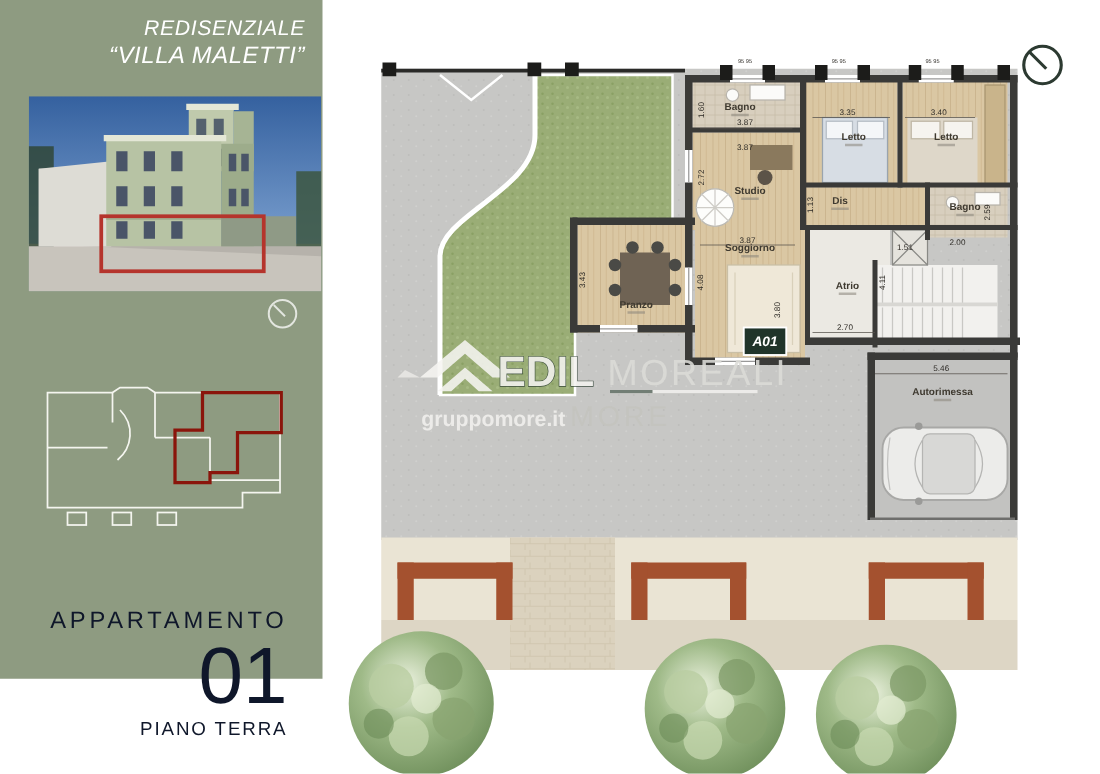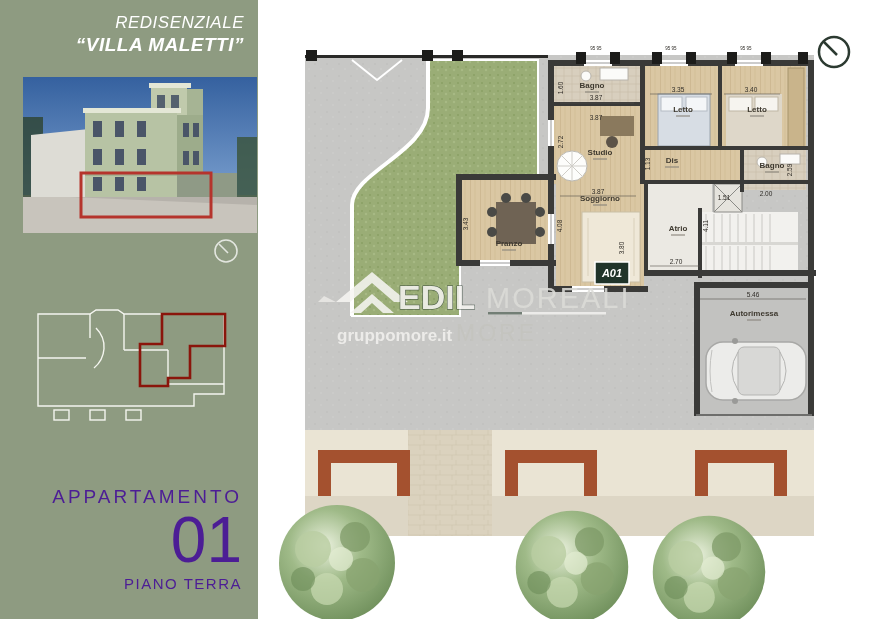--- a/index.html
+++ b/index.html
@@ -1,26 +1,26 @@
 <!DOCTYPE html>
 <html><head>
 <meta charset="utf-8">
 <style>
   html,body{margin:0;padding:0;background:#fff;}
   #page{position:relative;width:880px;height:619px;background:#ffffff;overflow:hidden;
         font-family:"Liberation Sans",sans-serif;}
   
-  .sidebar{position:absolute;left:0;top:0;width:258px;height:619px;background:#8e9b81;}
+  .sidebar{position:absolute;left:0;top:0;width:258px;height:543px;background:#8e9b81;}
   .titleblock{position:absolute;top:12px;right:14px;text-align:right;color:#fff;line-height:1.25;}
   .title1{font-style:italic;font-weight:400;font-size:17px;letter-spacing:.5px;}
-  .title2{font-style:italic;font-weight:700;font-size:19px;letter-spacing:.5px;}
+  .title2{font-style:italic;font-weight:400;font-size:19px;letter-spacing:.5px;}
   .photo{position:absolute;left:23px;top:77px;width:234px;height:156px;display:block;}
   .side-compass{position:absolute;left:211px;top:236px;width:30px;height:30px;}
   .keyplan{position:absolute;left:28px;top:298px;width:215px;height:130px;display:block;}
-  .aptblock{position:absolute;right:16px;top:486px;text-align:right;color:#4c1d95;}
+  .aptblock{position:absolute;right:28px;top:486px;text-align:right;color:#0f172a;}
   .apt-label{font-size:19px;letter-spacing:3px;font-weight:400;}
   .apt-num{font-size:64px;font-weight:100;line-height:.95;margin-top:2px;}
   .apt-floor{font-size:15px;letter-spacing:1.5px;margin-top:4px;}
   
   .plansvg{position:absolute;left:0;top:0;width:880px;height:619px;display:block;}
   text{font-family:"Liberation Sans",sans-serif;}
   .roomlbl{font-size:8px;font-weight:700;fill:#3f3a30;}
   .dim{font-size:6.5px;fill:#2e2b26;}
   .tinydim{font-size:4.5px;fill:#2e2b26;}
 </style>

